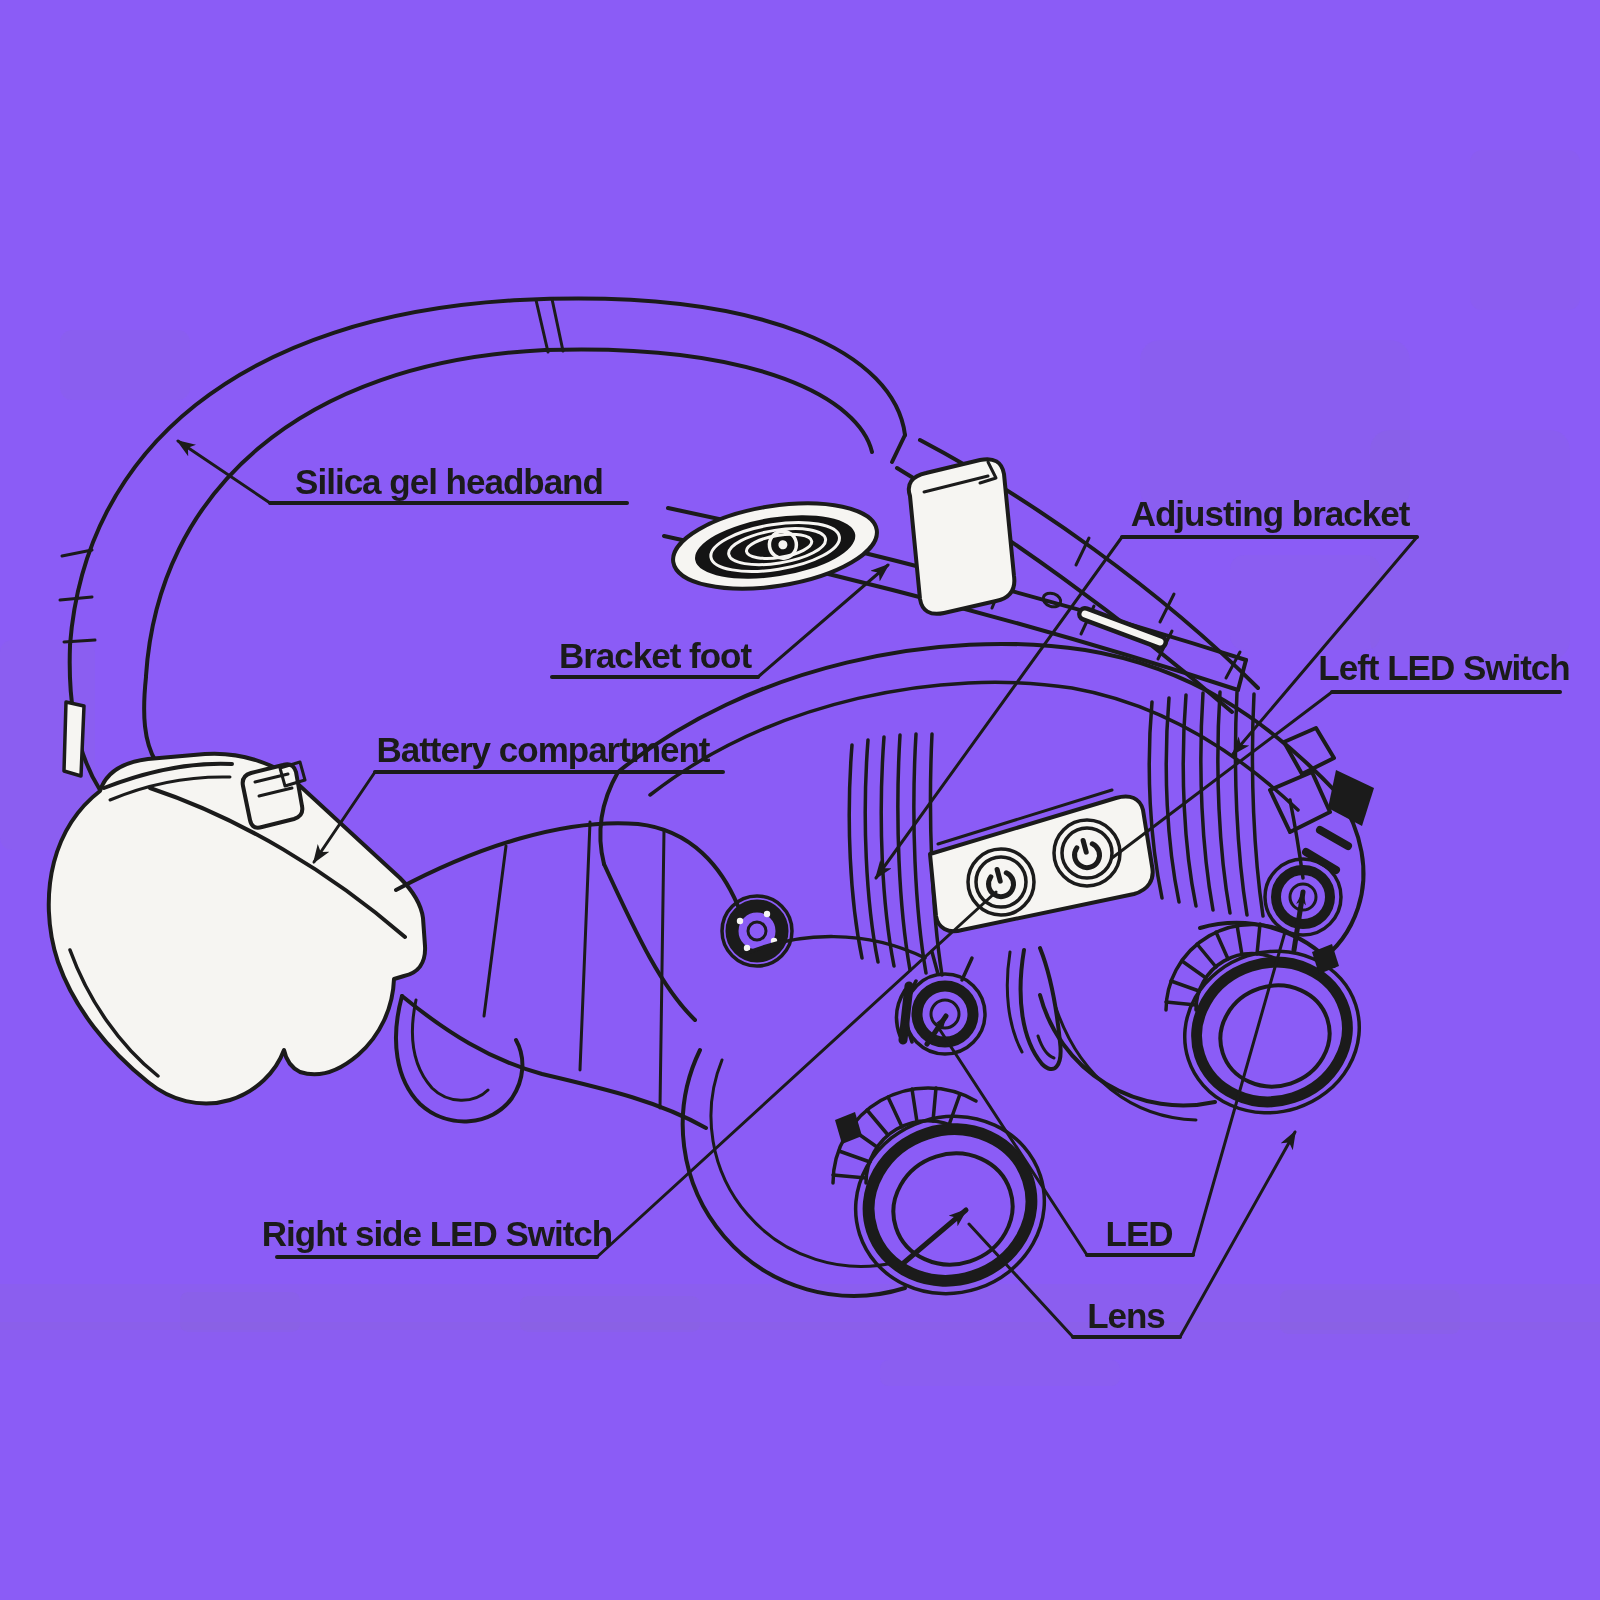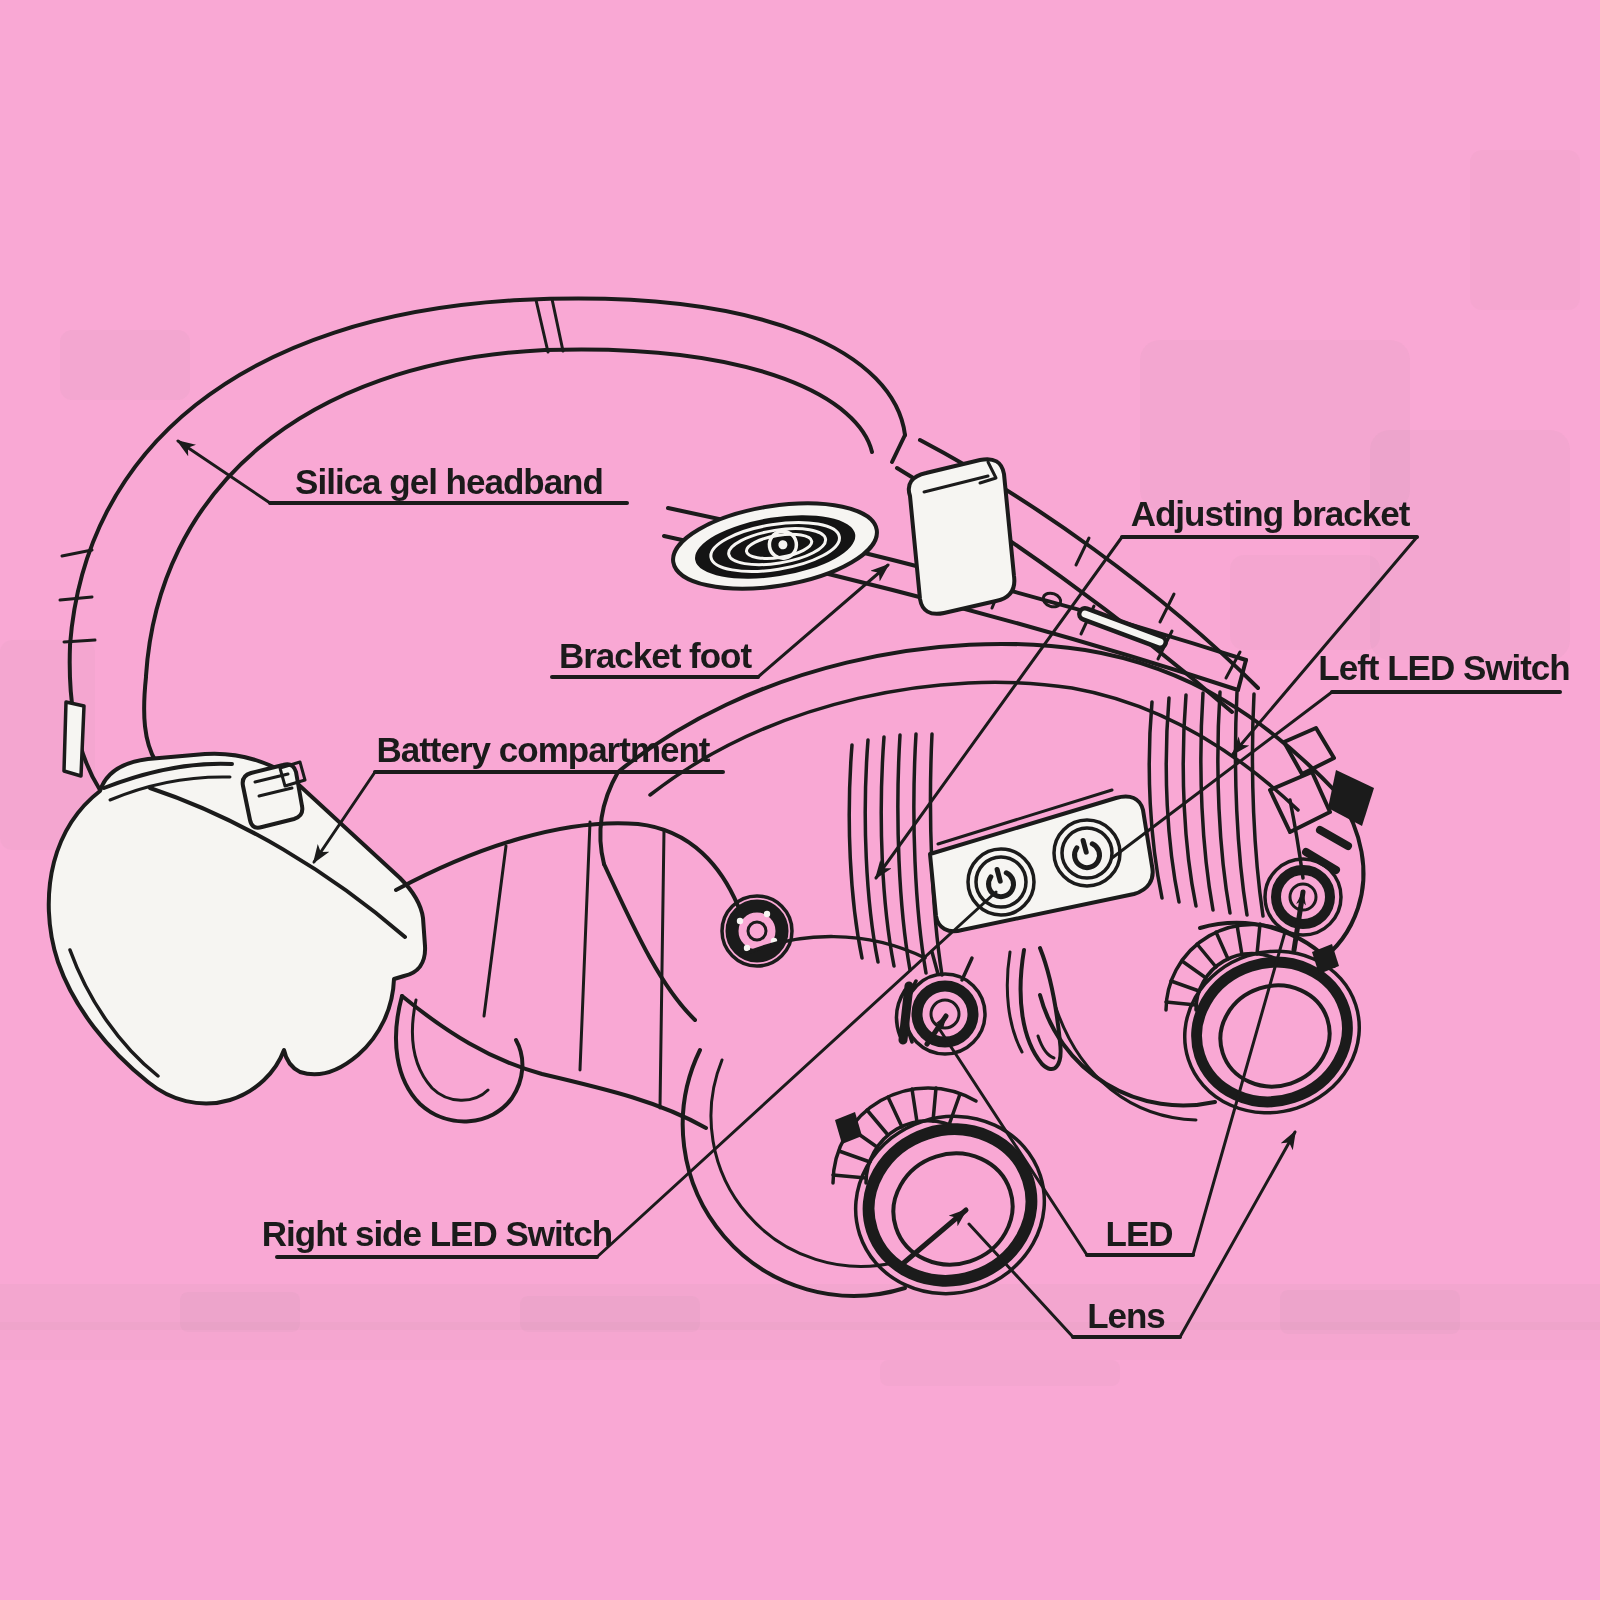--- a/index.html
+++ b/index.html
@@ -1,18 +1,18 @@
 <!DOCTYPE html>
 <html><head>
 <meta charset="utf-8">
 <style>
   html,body{margin:0;padding:0;background:#e8e6e2;}
   .canvas{
     position:relative;width:1600px;height:1600px;
-    background:#f9a8d4;overflow:hidden;
+    background:#8b5cf6;overflow:hidden;
     font-family:"Liberation Sans","DejaVu Sans",sans-serif;
   }
   svg{position:absolute;left:0;top:0;}
   .lbl{
     font-family:"Liberation Sans","DejaVu Sans",sans-serif;
     font-weight:bold;font-size:35px;letter-spacing:-1px;
     fill:#1b1b1b;
   }
   path,line,circle,ellipse{vector-effect:none;}
 </style>

